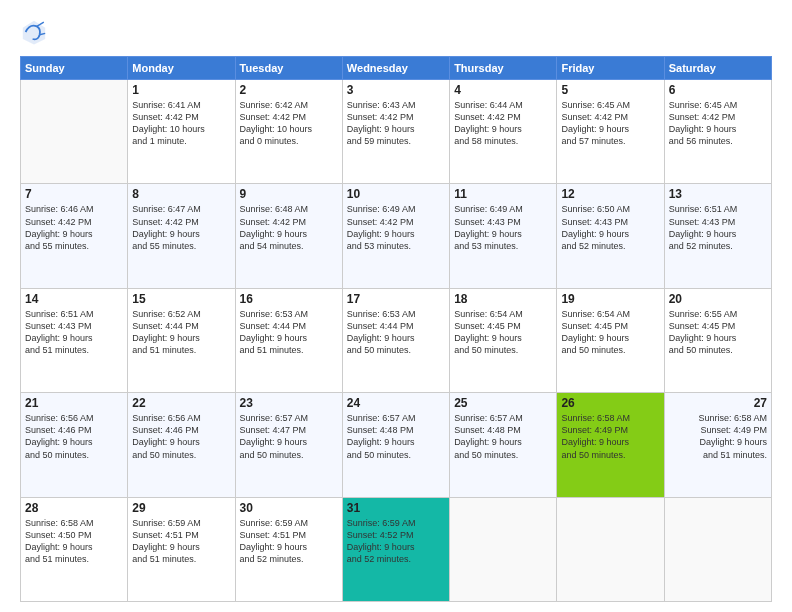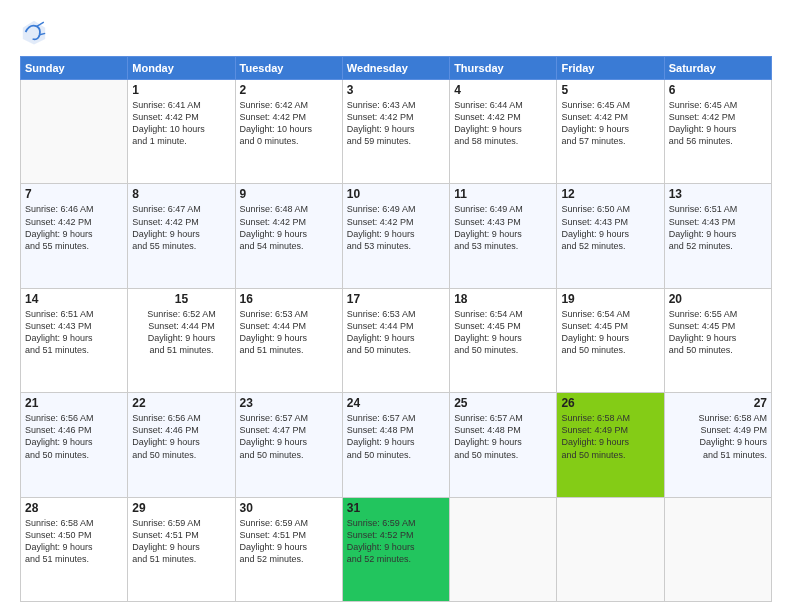--- a/index.html
+++ b/index.html
@@ -240,21 +240,21 @@
           </td>
         </tr>
         <tr class="week-row">
           <td style="background: rgb(255, 255, 255);">
             <span class="day-number">14</span>
             <div class="cell-info" style="white-space: pre-line;">Sunrise: 6:51 AM
 Sunset: 4:43 PM
 Daylight: 9 hours
 and 51 minutes.</div>
           </td>
-          <td style="background: rgb(255, 255, 255); text-align: center;">
+          <td style="background: rgb(255, 255, 255);">
             <span class="day-number">15</span>
             <div class="cell-info" style="white-space: pre-line;">Sunrise: 6:52 AM
 Sunset: 4:44 PM
 Daylight: 9 hours
 and 51 minutes.</div>
           </td>
           <td style="background: rgb(255, 255, 255);">
             <span class="day-number">16</span>
             <div class="cell-info" style="white-space: pre-line;">Sunrise: 6:53 AM
 Sunset: 4:44 PM
@@ -356,21 +356,21 @@
 Daylight: 9 hours
 and 51 minutes.</div>
           </td>
           <td style="background: rgb(255, 255, 255);">
             <span class="day-number">30</span>
             <div class="cell-info" style="white-space: pre-line;">Sunrise: 6:59 AM
 Sunset: 4:51 PM
 Daylight: 9 hours
 and 52 minutes.</div>
           </td>
-          <td style="background: #22c55e;">
+          <td style="background: #14b8a6;">
             <span class="day-number">31</span>
             <div class="cell-info" style="white-space: pre-line;">Sunrise: 6:59 AM
 Sunset: 4:52 PM
 Daylight: 9 hours
 and 52 minutes.</div>
           </td>
           <td class="empty-cell" style="background: rgb(249, 249, 249);"></td>
           <td class="empty-cell" style="background: rgb(249, 249, 249);"></td>
           <td class="empty-cell" style="background: rgb(249, 249, 249);"></td>
         </tr>

